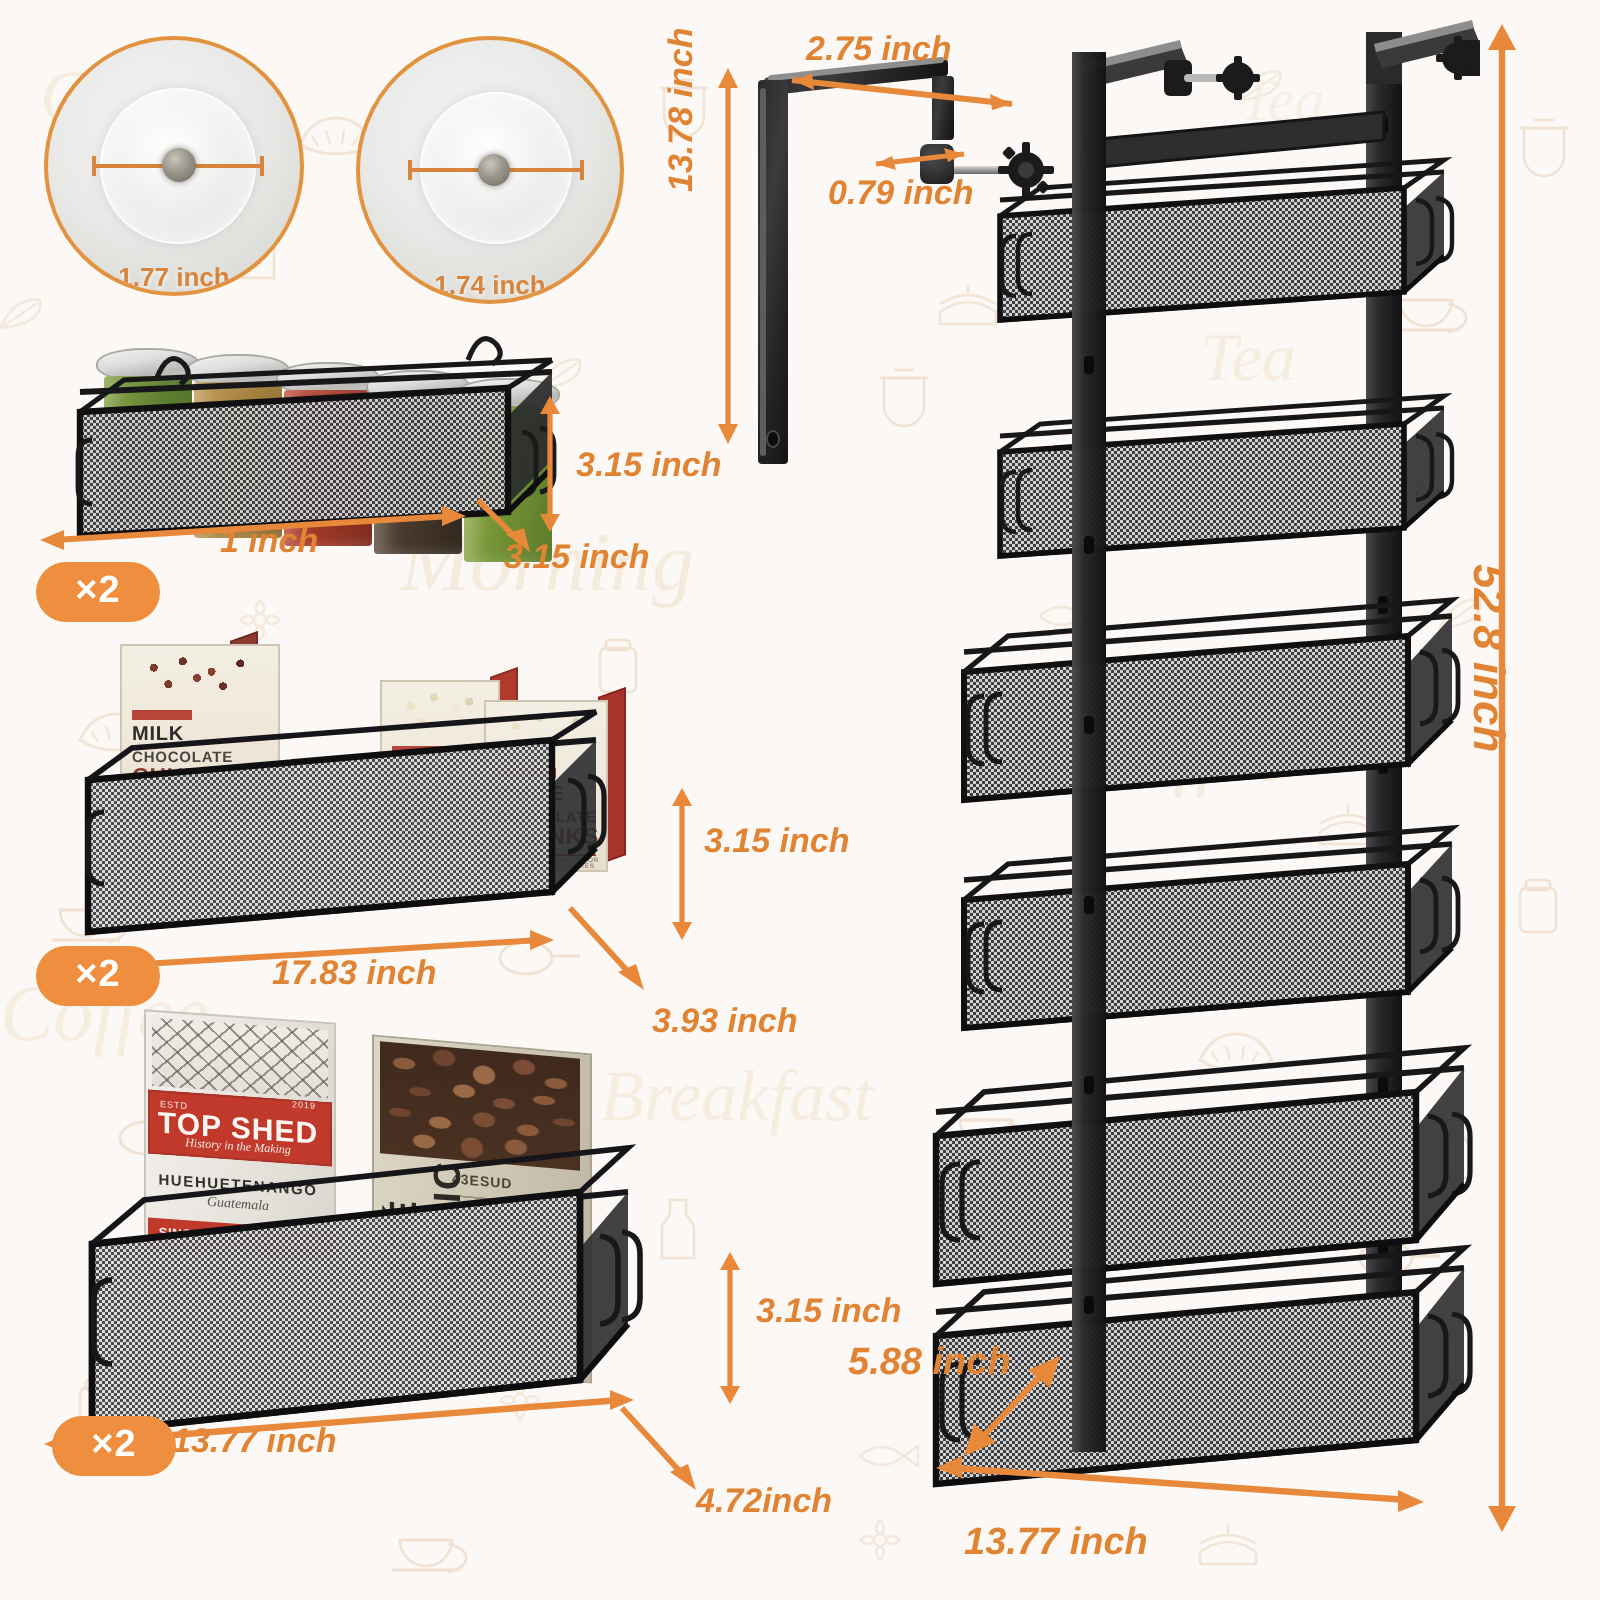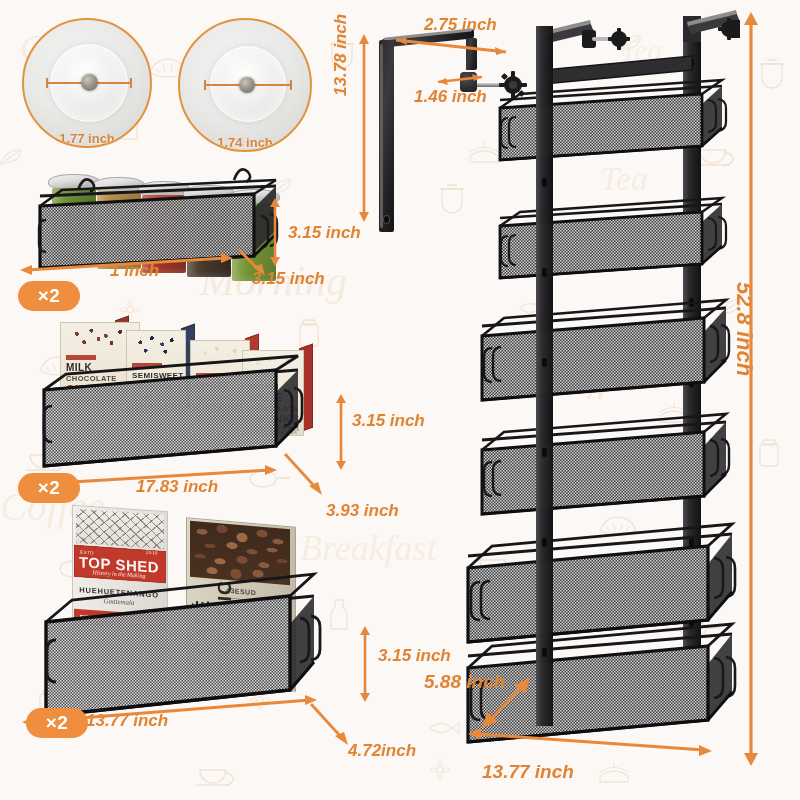--- a/index.html
+++ b/index.html
@@ -241,28 +241,28 @@
         <rect x="13" y="22" width="4" height="7" rx="1"></rect>
         <rect x="1" y="13" width="7" height="4" rx="1"></rect>
         <rect x="22" y="13" width="7" height="4" rx="1"></rect>
         <rect x="4" y="4" width="5" height="5" rx="1" transform="rotate(45 6.5 6.5)"></rect>
         <rect x="21" y="21" width="5" height="5" rx="1" transform="rotate(45 23.5 23.5)"></rect>
       </g>
       <circle cx="15" cy="15" r="4" fill="#3a3a3d"></circle>
     </svg>
   </div>
 
-  <div class="abs dim-label t17" style="left:424px; top:16px;">2.75 inch</div>
+  <div class="abs dim-label t17" style="left:403px; top:16px;">2.75 inch</div>
   <svg class="abs" style="left:388px; top:36px;" width="130" height="22" viewBox="0 0 130 22">
     <path d="M8 4 L118 16" stroke="#e8883a" stroke-width="3" fill="none"></path>
     <path d="M118 16 l-11 -5 l1 8 z" fill="#e8883a"></path>
     <path d="M8 4 l11 5 l-1 -8 z" fill="#e8883a"></path>
   </svg>
 
-  <div class="abs dim-label t17" style="left:414px; top:88px;">1.46 inch</div>
+  <div class="abs dim-label t17" style="left:414px; top:88px;">0.79 inch</div>
   <svg class="abs" style="left:432px; top:72px;" width="60" height="18" viewBox="0 0 60 18">
     <path d="M6 10 L50 5" stroke="#e8883a" stroke-width="2.6" fill="none"></path>
     <path d="M50 5 l-10 -3 l2 7 z" fill="#e8883a"></path>
     <path d="M6 10 l10 3 l-2 -7 z" fill="#e8883a"></path>
   </svg>
 
   <div class="abs dim-label t17" style="left:332px; top:96px; transform:rotate(-90deg); transform-origin:left top;">13.78 inch</div>
   <svg class="abs" style="left:356px; top:32px;" width="16" height="192" viewBox="0 0 16 192">
     <path d="M8 8 L8 184" stroke="#e8883a" stroke-width="2.6" fill="none"></path>
     <path d="M8 2 l-5 10 h10 z" fill="#e8883a"></path>
@@ -373,40 +373,20 @@
                       radial-gradient(circle at 48% 50%, #8a4132 0 2px, transparent 2px);"></div>
         <div class="choc-bar" style="left:5px; top:32px; width:30px; height:5px;"></div>
         <div class="choc-txt" style="top:40px; font-size:10px; text-align:left; padding-left:5px;">MILK</div>
         <div class="choc-txt" style="top:52px; font-size:7.5px; text-align:left; padding-left:5px; color:#4a4642;">CHOCOLATE</div>
         <div class="choc-txt" style="top:61px; font-size:11.5px; text-align:left; padding-left:5px; color:#8d3a30;">CHUNKS</div>
         <div class="choc-rule" style="left:5px; top:74px; width:48px;"></div>
         <div class="choc-txt" style="top:76px; font-size:3.2px; text-align:left; padding-left:5px; color:#6c6760; font-weight:normal;">PREMIUM CHOCOLATE FOR DESSERTS AND PASTRIES</div>
       </div>
     </div>
 
-    <div class="choc-box" style="left:96px; top:12px; width:60px; height:84px;">
-      <div class="choc-side" style="left:55px; top:-4px; width:14px; height:82px; background:#33405e;
-                  transform:skewY(-20deg); border:1px solid #26314a;"></div>
-      <div class="choc-front">
-        <div class="abs" style="left:3px; top:3px; right:3px; height:26px;
-                    background:
-                      radial-gradient(circle at 20% 32%, #2c3550 0 2px, transparent 2px),
-                      radial-gradient(circle at 42% 16%, #232b42 0 2px, transparent 2px),
-                      radial-gradient(circle at 62% 40%, #39456a 0 2px, transparent 2px),
-                      radial-gradient(circle at 80% 24%, #1d2437 0 2px, transparent 2px),
-                      radial-gradient(circle at 30% 64%, #2c3550 0 2px, transparent 2px),
-                      radial-gradient(circle at 68% 68%, #232b42 0 2px, transparent 2px);"></div>
-        <div class="choc-bar" style="left:5px; top:32px; width:30px; height:5px;"></div>
-        <div class="choc-txt" style="top:41px; font-size:8px; text-align:left; padding-left:5px;">SEMISWEET</div>
-        <div class="choc-txt" style="top:52px; font-size:7.5px; text-align:left; padding-left:5px; color:#4a4642;">CHOCOLATE</div>
-        <div class="choc-txt" style="top:61px; font-size:11.5px; text-align:left; padding-left:5px; color:#8d3a30;">CHUNKS</div>
-        <div class="choc-rule" style="left:5px; top:74px; width:48px;"></div>
-        <div class="choc-txt" style="top:76px; font-size:3.2px; text-align:left; padding-left:5px; color:#6c6760; font-weight:normal;">PREMIUM CHOCOLATE FOR DESSERTS AND PASTRIES</div>
-      </div>
-    </div>
 
     <div class="choc-box" style="left:160px; top:22px; width:60px; height:84px;">
       <div class="choc-side" style="left:55px; top:-4px; width:14px; height:82px; background:#b03a2c;
                   transform:skewY(-20deg); border:1px solid #8b2d22;"></div>
       <div class="choc-front">
         <div class="abs" style="left:3px; top:3px; right:3px; height:26px;
                     background:
                       radial-gradient(circle at 22% 34%, #ece2c8 0 2px, transparent 2px),
                       radial-gradient(circle at 44% 18%, #e6d9ba 0 2px, transparent 2px),
                       radial-gradient(circle at 64% 42%, #f1e9d6 0 2px, transparent 2px),

